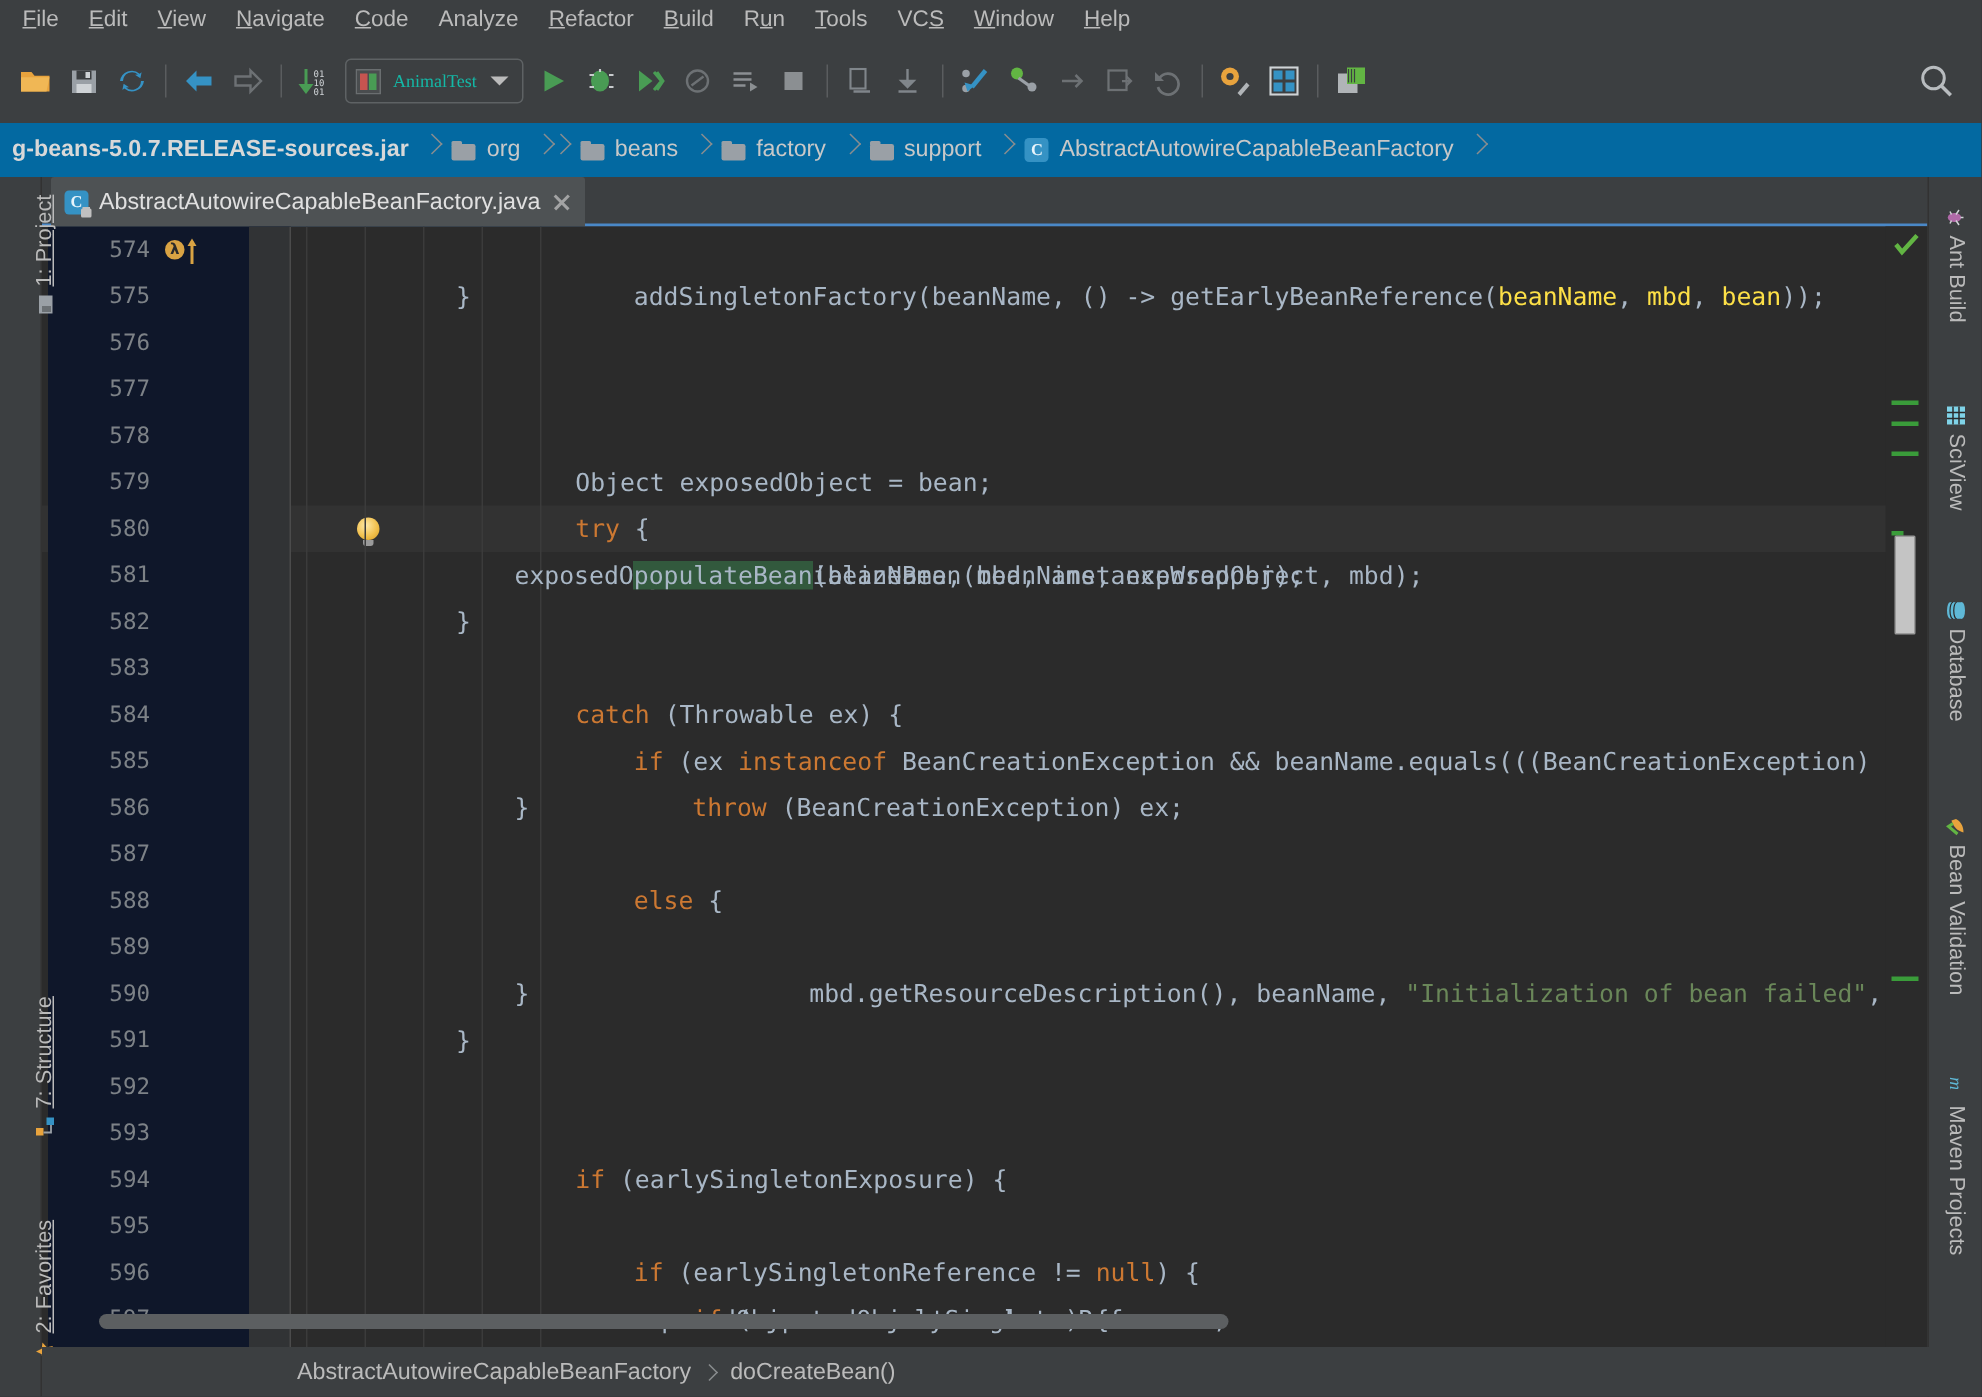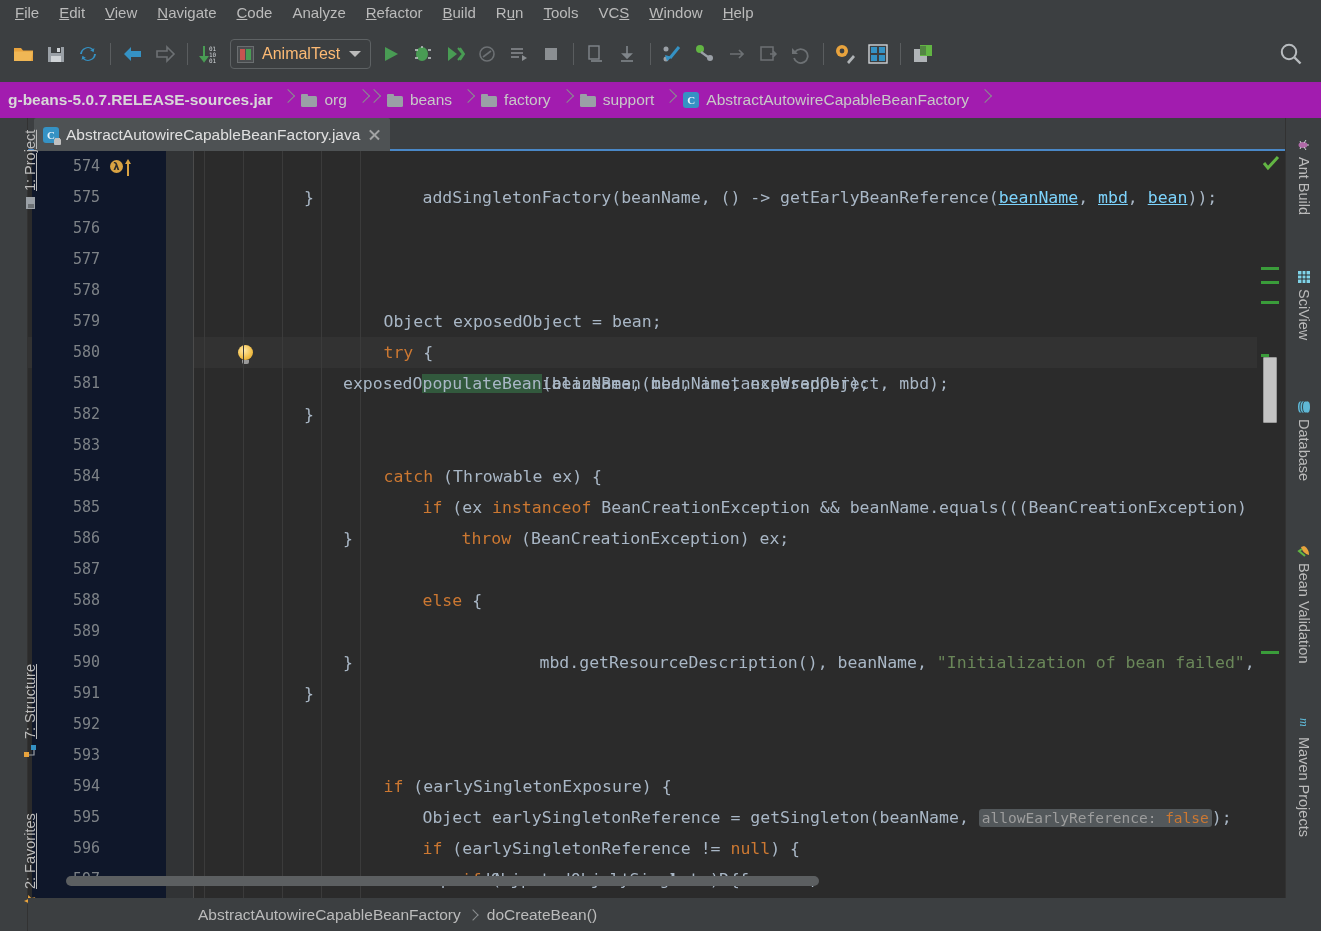--- a/index.html
+++ b/index.html
@@ -34,26 +34,26 @@
   }
   .tb-sep {
     width: 1px; height: 22px; background: #5a5d5f; margin: 0 6px; flex: 0 0 auto;
   }
   .tb-spacer { flex: 1 1 auto; }
   #runconfig {
     display: flex; align-items: center; gap: 8px; height: 30px;
     border: 1px solid #5e6264; border-radius: 4px; padding: 0 8px 0 6px;
     margin: 0 4px; background: #3c3f41; flex: 0 0 auto;
   }
-  #runconfig-label { color: #fdba74; font-size: 16px; white-space: nowrap; }
+  #runconfig-label { color: #14b8a6; font-size: 12px; white-space: nowrap; font-family: Liberation Serif, serif; }
 
   
   #breadcrumb {
     position: absolute; left: 0; top: 82px; width: 1321px; height: 36px;
-    background: #a21caf; display: flex; align-items: flex-end; overflow: hidden;
+    background: #0369a1; display: flex; align-items: flex-end; overflow: hidden;
   }
   .crumb {
     display: flex; align-items: center; gap: 7px; height: 36px;
     padding: 0 10px 0 8px; position: relative; flex: 0 0 auto;
   }
   .crumb-text { color: #c8c8c8; font-size: 15.5px; white-space: nowrap; }
   .crumb-first .crumb-text { font-weight: bold; color: #d8d8d8; }
   .crumb-sep {
     flex: 0 0 auto; width: 11px; height: 36px; position: relative;
   }
@@ -130,21 +130,21 @@
     position: absolute; left: 162px; top: 0; width: 1095px; height: 747px;
   }
   .codeline {
     position: absolute; left: 0; height: 31px; line-height: 31px;
     white-space: pre; font-family: "DejaVu Sans Mono", monospace;
     font-size: 16.5px; color: #a9b7c6;
   }
   .kw   { color: #cc7832; }
   .str  { color: #6a8759; }
   .cmt  { color: #808080; }
-  .lamb { color: #7dd3fc; text-decoration: underline; }
+  .lamb { color: #fde047; }
   .hl   { background: #32593d; }
   .hint {
     background: #53585b; color: #9d9d9d; border-radius: 3px;
     padding: 1px 3px; font-size: 14.5px;
   }
   .hint-val { color: #cc7832; }
   #current-line-band {
     position: absolute; left: 0; top: 0; width: 1257px; height: 31px;
     background: #323232;
   }
@@ -589,23 +589,20 @@
       </div>
 
       <div class="codeline" style="top:496px; left:153px"><span>}</span></div>
       <div class="codeline" style="top:527px; left:114px"><span>}</span></div>
       <div class="codeline" style="top:558px; left:114px"><span></span></div>
 
       <div class="codeline" style="top:589px; left:114px">
         <span class="kw">if</span><span> (earlySingletonExposure) {</span>
       </div>
 
-      <div class="codeline" style="top:620px; left:153px">
-        <span>Object</span><span> earlySingletonReference = getSingleton(beanName, </span><span class="hint"><span>allowEarlyReference:</span> <span class="hint-val">false</span></span><span>);</span>
-      </div>
 
       <div class="codeline" style="top:651px; left:153px">
         <span class="kw">if</span><span> (earlySingletonReference != </span><span class="kw">null</span><span>) {</span>
       </div>
 
       <div class="codeline" style="top:682px; left:192px">
         <span class="kw">if</span><span> (exposedObject == bean) {</span>
       </div>
 
       <div class="codeline" style="top:713px; left:231px"><span>exposedObject = earlySingletonReference;</span></div>

